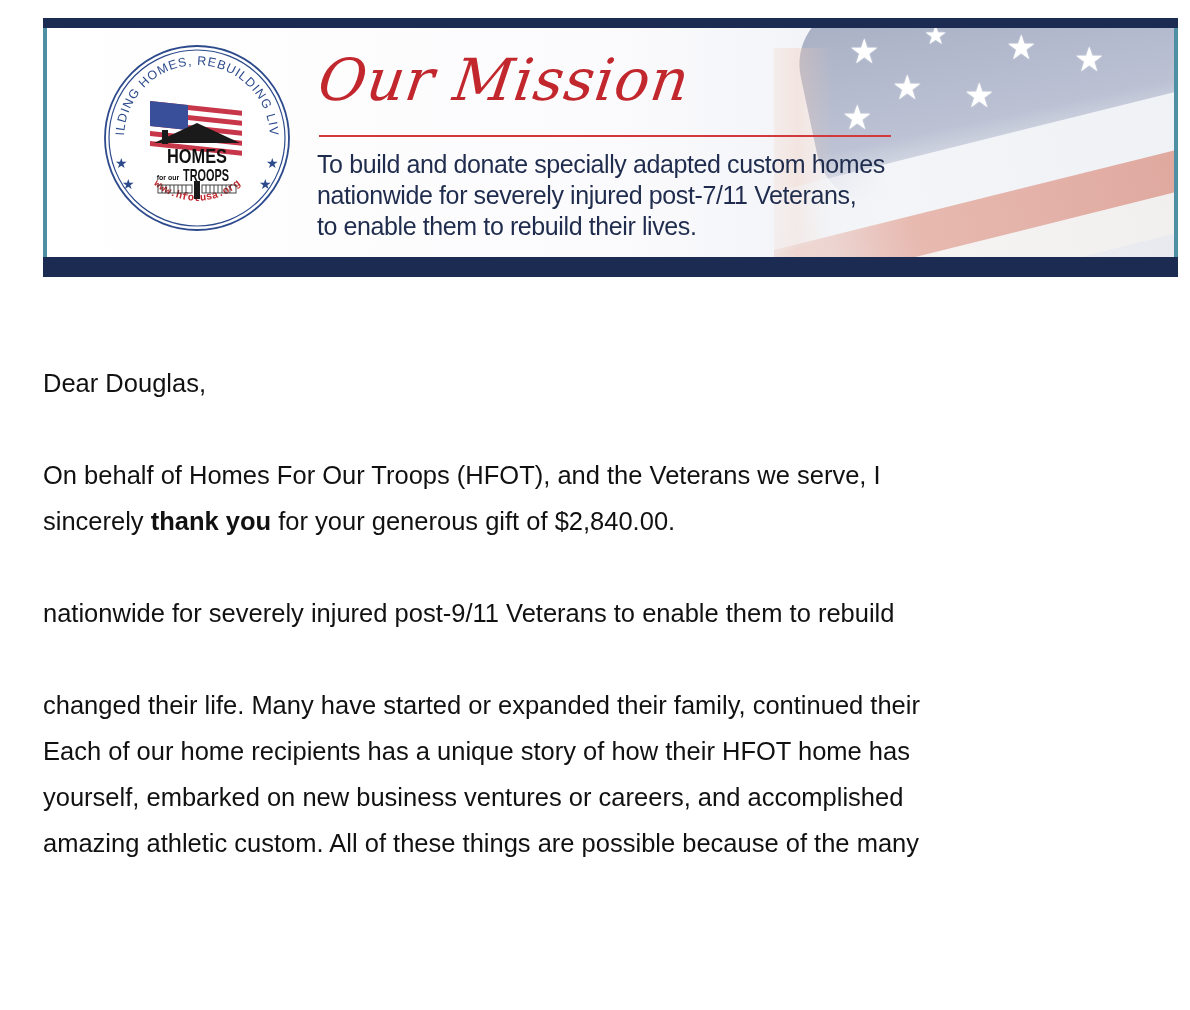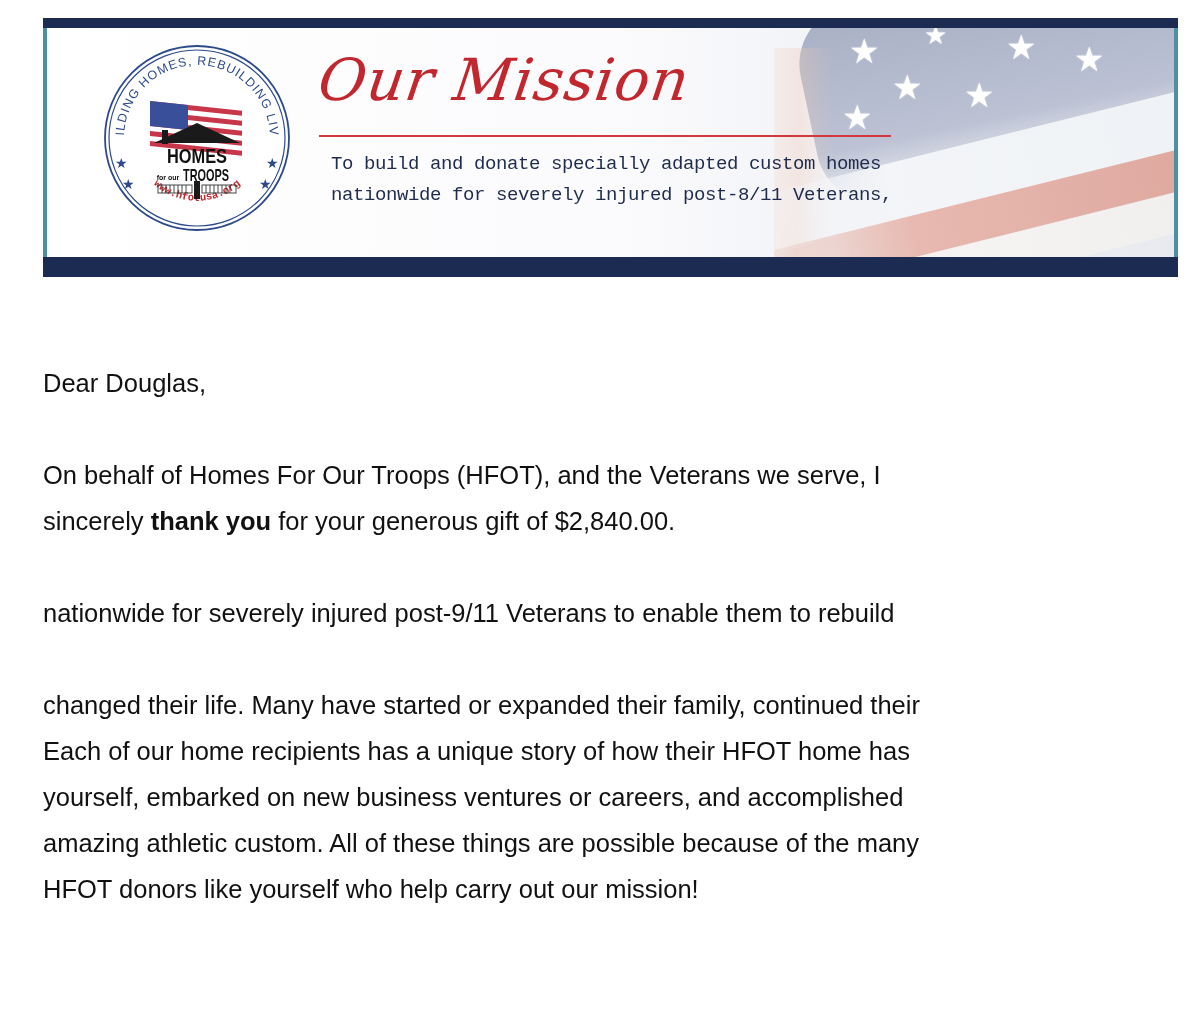--- a/index.html
+++ b/index.html
@@ -21,21 +21,21 @@
   .flag .glow { position: absolute; left: -30px; top: 20px; width: 90px; height: 229px; background: linear-gradient(90deg, rgba(255,255,255,0) 0%, rgba(240,200,180,.35) 60%, rgba(255,255,255,0) 100%); }
   .star { position: absolute; color: #ffffff; font-size: 34px; line-height: 1; text-shadow: 0 0 2px rgba(255,255,255,.6); }
 
   
   .logo { position: absolute; left: 55px; top: 15px; width: 190px; height: 190px; }
   .logo svg { display: block; }
 
   
   .mission-title { position: absolute; left: 272px; top: 18px; font-family: "DejaVu Serif", serif; font-style: italic; font-size: 58px; color: #c1272d; letter-spacing: 1px; transform: skewX(-8deg); }
   .mission-rule { position: absolute; left: 272px; top: 107px; width: 572px; height: 2px; background: #d2393c; }
-  .mission-body { position: absolute; left: 284px; top: 121px; width: 600px; font-family: Liberation Mono, monospace; font-size: 19px; line-height: 31px; color: #1f2c4d; letter-spacing: -0.4px; }
+  .mission-body { position: absolute; left: 270px; top: 121px; width: 600px; font-family: Liberation Sans, sans-serif; font-size: 25px; line-height: 31px; color: #1f2c4d; letter-spacing: -0.4px; }
   .mission-body div { white-space: nowrap; }
 
   
   .letter { position: absolute; left: 43px; top: 360px; width: 1135px; font-family: "Liberation Sans", sans-serif; font-size: 25.5px; line-height: 46px; color: #111111; }
   .letter p { margin: 0 0 46px 0; }
   .letter .line { white-space: nowrap; display: block; }
   .letter b { font-weight: bold; }
 </style>
 </head>
 <body>
@@ -100,21 +100,22 @@
           <path d="M60 142v8M64 142v8M68 142v8M72 142v8M76 142v8M80 142v8M84 142v8M104 142v8M108 142v8M112 142v8M116 142v8M120 142v8M124 142v8M128 142v8"></path>
         </g>
         <rect x="92" y="138" width="6" height="18" fill="#1a1a1a"></rect>
       </svg>
     </div>
 
     <div class="mission-title">Our Mission</div>
     <div class="mission-rule"></div>
     <div class="mission-body">
       <div>To build and donate specially adapted custom homes</div>
-      <div>nationwide for severely injured post-8/11 Veterans,</div>
+      <div>nationwide for severely injured post-7/11 Veterans,</div>
+      <div>to enable them to rebuild their lives.</div>
     </div>
   </div>
 </div>
 
 <div class="letter">
   <p>Dear Douglas,</p>
 
   <p>
     <span class="line">On behalf of Homes For Our Troops (HFOT), and the Veterans we serve, I</span>
     <span class="line"><span>sincerely </span><b>thank you</b><span> for your generous gift of $2,840.00.</span></span>
@@ -122,15 +123,14 @@
 
   <p>
     <span class="line">nationwide for severely injured post-9/11 Veterans to enable them to rebuild</span>
   </p>
 
   <p>
     <span class="line">changed their life. Many have started or expanded their family, continued their</span>
     <span class="line">Each of our home recipients has a unique story of how their HFOT home has</span>
     <span class="line">yourself, embarked on new business ventures or careers, and accomplished</span>
     <span class="line">amazing athletic custom. All of these things are possible because of the many</span>
-    <span class="line">HFOT donors like yourself who help carry out our mission!</span>
   </p>
 </div>
 
 </body></html>

